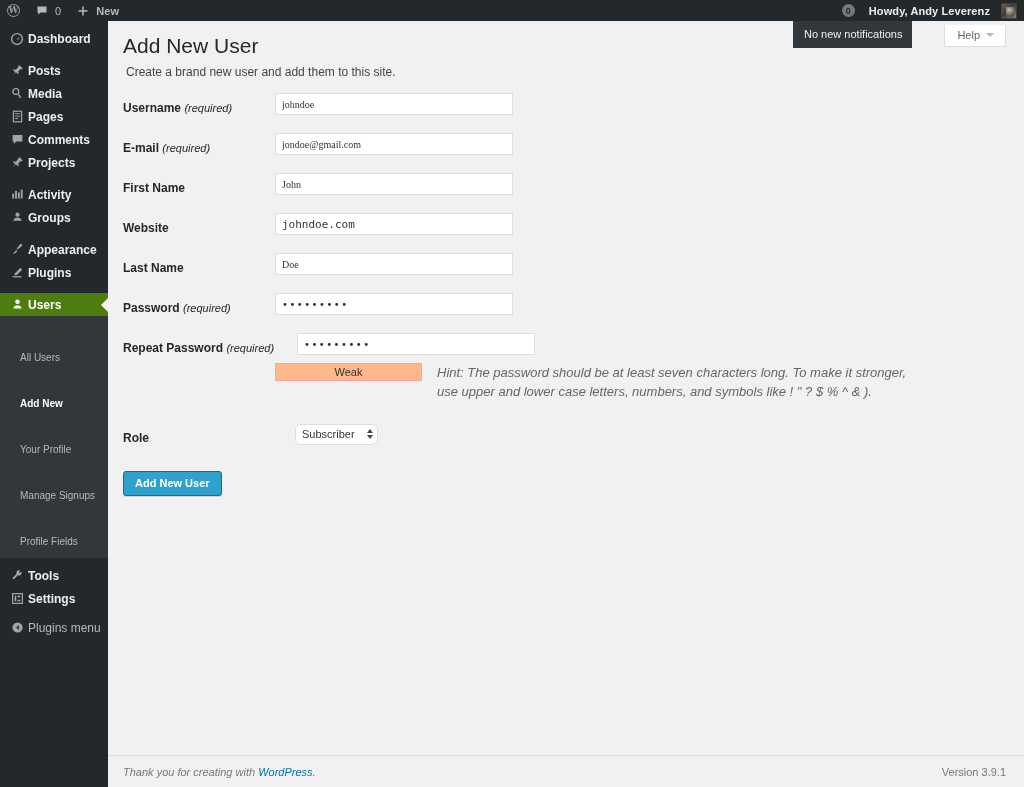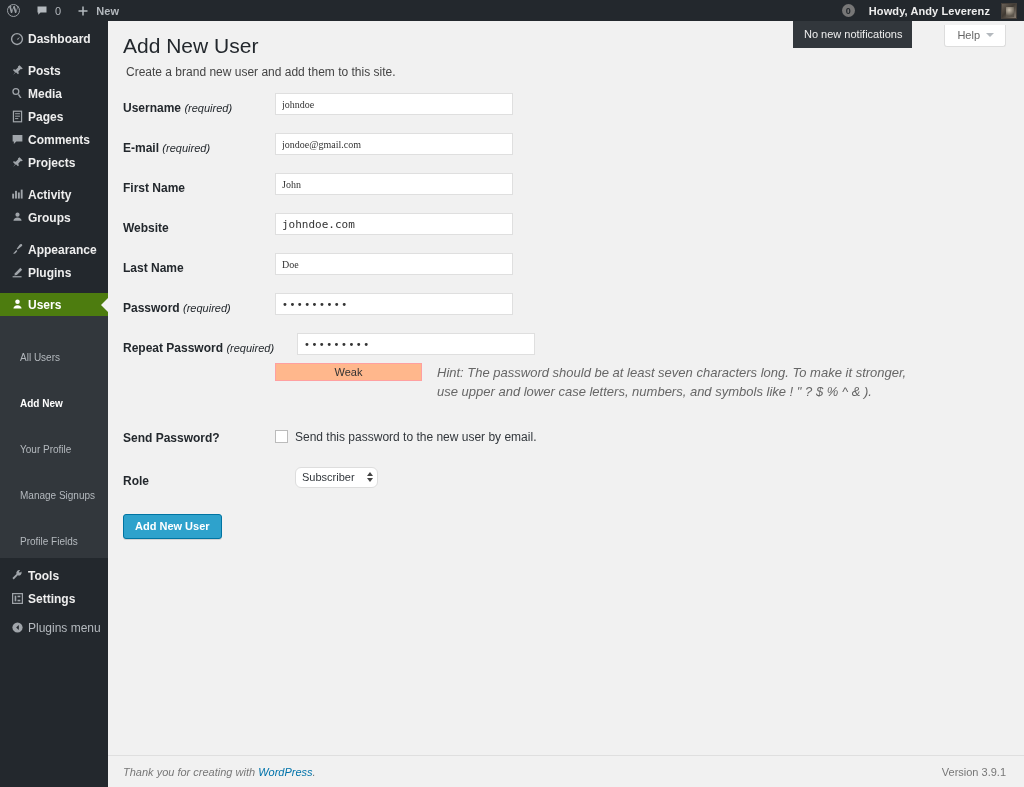--- a/index.html
+++ b/index.html
@@ -442,26 +442,20 @@
       <input class="finput pw" type="text" value="•••••••••" style="">
     </div>
 
     
     <div id="strength-row" style="margin-bottom:22px;">
       <div id="strength-indicator">Weak</div>
       <div id="pw-hint">Hint: The password should be at least seven characters long. To make it stronger, use upper and lower case letters, numbers, and symbols like ! " ? $ % ^ &amp; ).</div>
     </div>
 
     
-    <div class="frow" style="margin-bottom:22px;">
-      <div class="flabel">Send Password?</div>
-      <label style="padding-top:3px;">
-        <span class="cb-box"></span><span class="cb-text">Send this password to the new user by email.</span>
-      </label>
-    </div>
 
     
     <div class="frow" style="margin-bottom:26px;gap:20px;">
       <div class="flabel">Role</div>
       <div id="role-select">
         <span>Subscriber</span>
         <span class="stepper">
             <i class="up"></i>
             <i class="dn"></i>
           </span>

